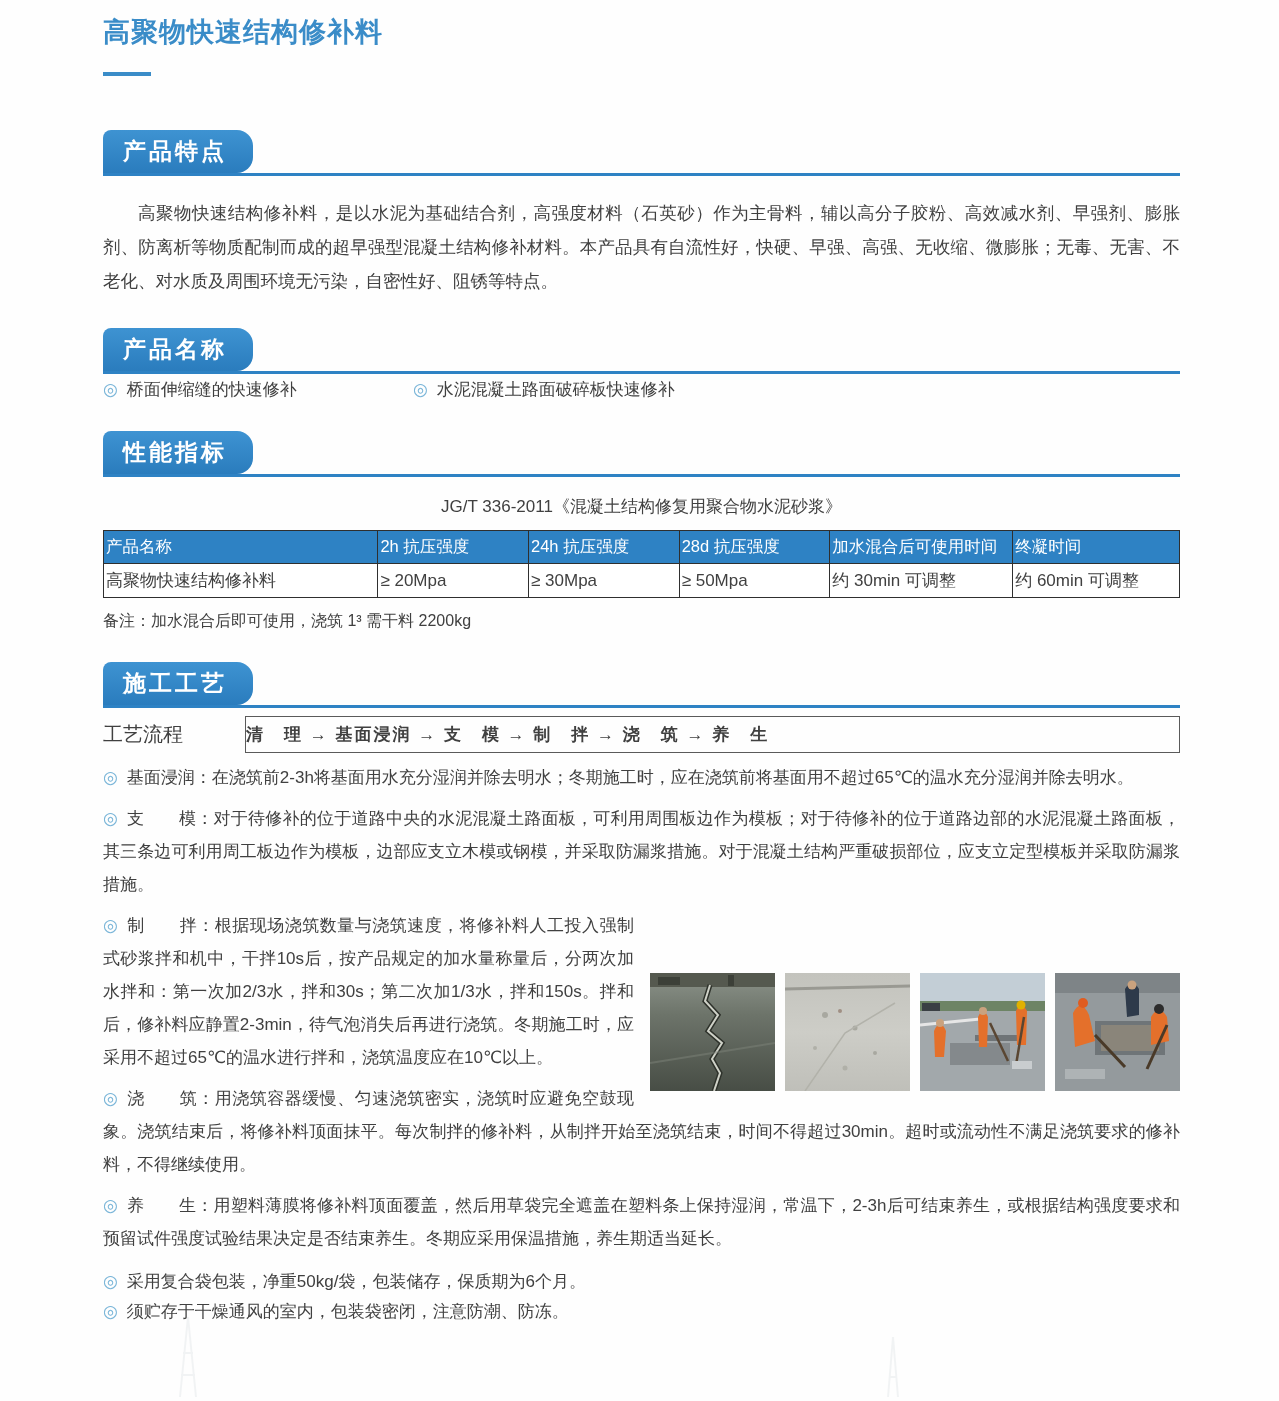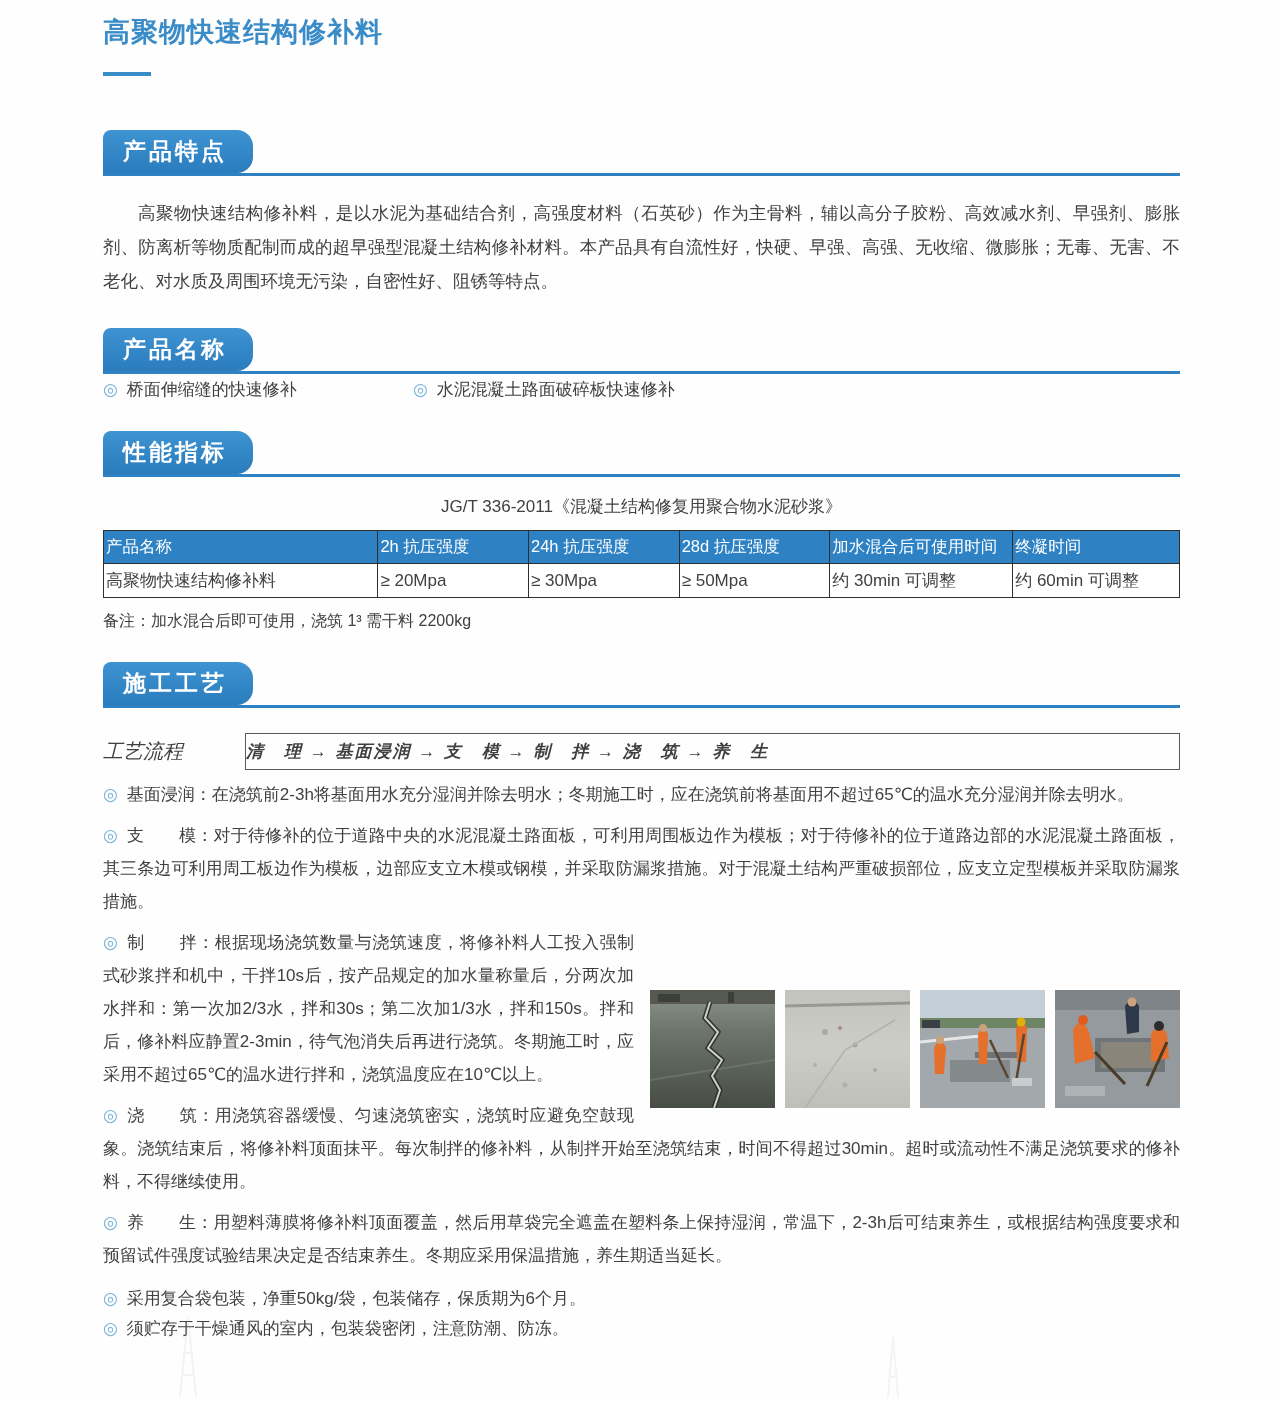--- a/index.html
+++ b/index.html
@@ -57,21 +57,21 @@
   table.perf th{
     background:var(--accent);color:#fff;font-weight:400;
     border:1px solid #2f2f2f;padding:5px 2px;font-size:16.5px;
   }
   table.perf td{
     border:1px solid #2f2f2f;padding:5px 2px;background:#fff;
   }
   .note-line{font-size:16px;margin-top:13px;}
 
   
-  .flow-row{display:flex;align-items:center;margin-top:25px;font-style:italic;}
+  .flow-row{display:flex;align-items:center;margin-top:8px;}
   .flow-label{font-size:20px;width:142px;flex:none;}
   .flow-box{
     flex:1;border:1.5px solid #5a5a5a;padding:6px 0;text-align:left;
     font-size:17px;font-weight:600;letter-spacing:2px;
   }
   .steps{margin-top:6px;}
   .steps p{font-size:17px;line-height:33px;margin:8px 0;text-align:justify;}
   .photos{
     float:right;width:530px;height:118px;
     margin:64px 0 10px 16px;display:flex;gap:10px;

